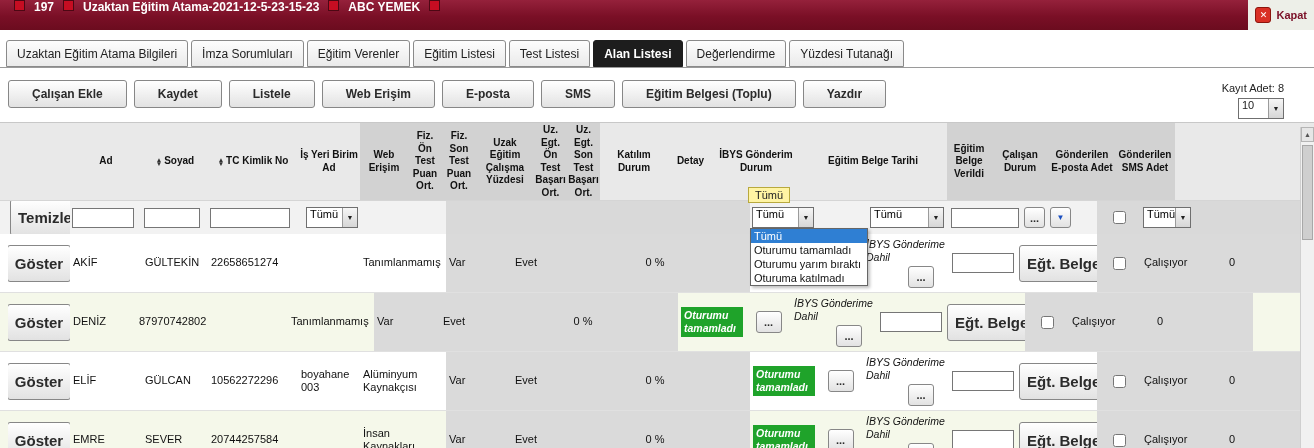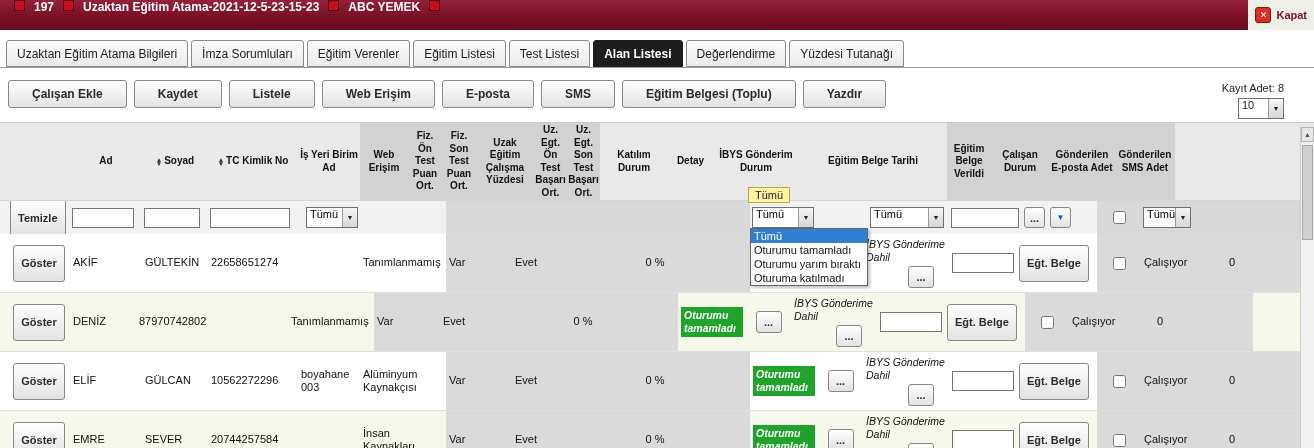--- a/index.html
+++ b/index.html
@@ -59,21 +59,21 @@
   .frow{height:34px;background:#f2f2f2;border-top:1px solid #d5d5d5;align-items:center}
   .fcell{display:flex;align-items:center;padding:0 2px;height:100%;overflow:hidden}
   .frow .g{background:#d9d9d9}
   .tin{height:20px;border:1px solid #767676;font-size:11px;padding:0 3px;background:#fff;font-family:inherit}
 
   .trow{height:59px;background:#fff;border-bottom:1px solid #e0e0e0}
   .trow.alt{background:#f5f8ea}
   .trow .g{background:#dadada}
   .dcell{display:flex;align-items:center;padding:0 3px;font-size:11px;color:#111;overflow:hidden;line-height:1.2}
   .cc{justify-content:center;text-align:center}
-  .rbtn{height:37px;font-size:11px;padding:0 7px}
+  .rbtn{height:37px;font-size:15px;padding:0 7px}
   .dots{height:22px;width:26px;padding:0;font-size:11px}
   .dlbtn{height:21px;width:21px;padding:0;color:#1a4fc0;font-size:8px}
   .badge{background:var(--badge-green,#1fa32a);color:#fff;font-weight:bold;font-style:italic;
     font-size:10.5px;line-height:1.25;padding:2px 3px;max-width:62px}
   .badge:empty{display:none}
   .ibys{display:flex;flex-direction:column;width:100%}
   .ibys-t{font-size:10.5px;font-style:italic}
   .ibys-b{align-self:flex-end;margin:2px 12px 0 0}
   .daterow{display:flex;align-items:center;gap:5px;width:100%}
   .din{width:62px}

